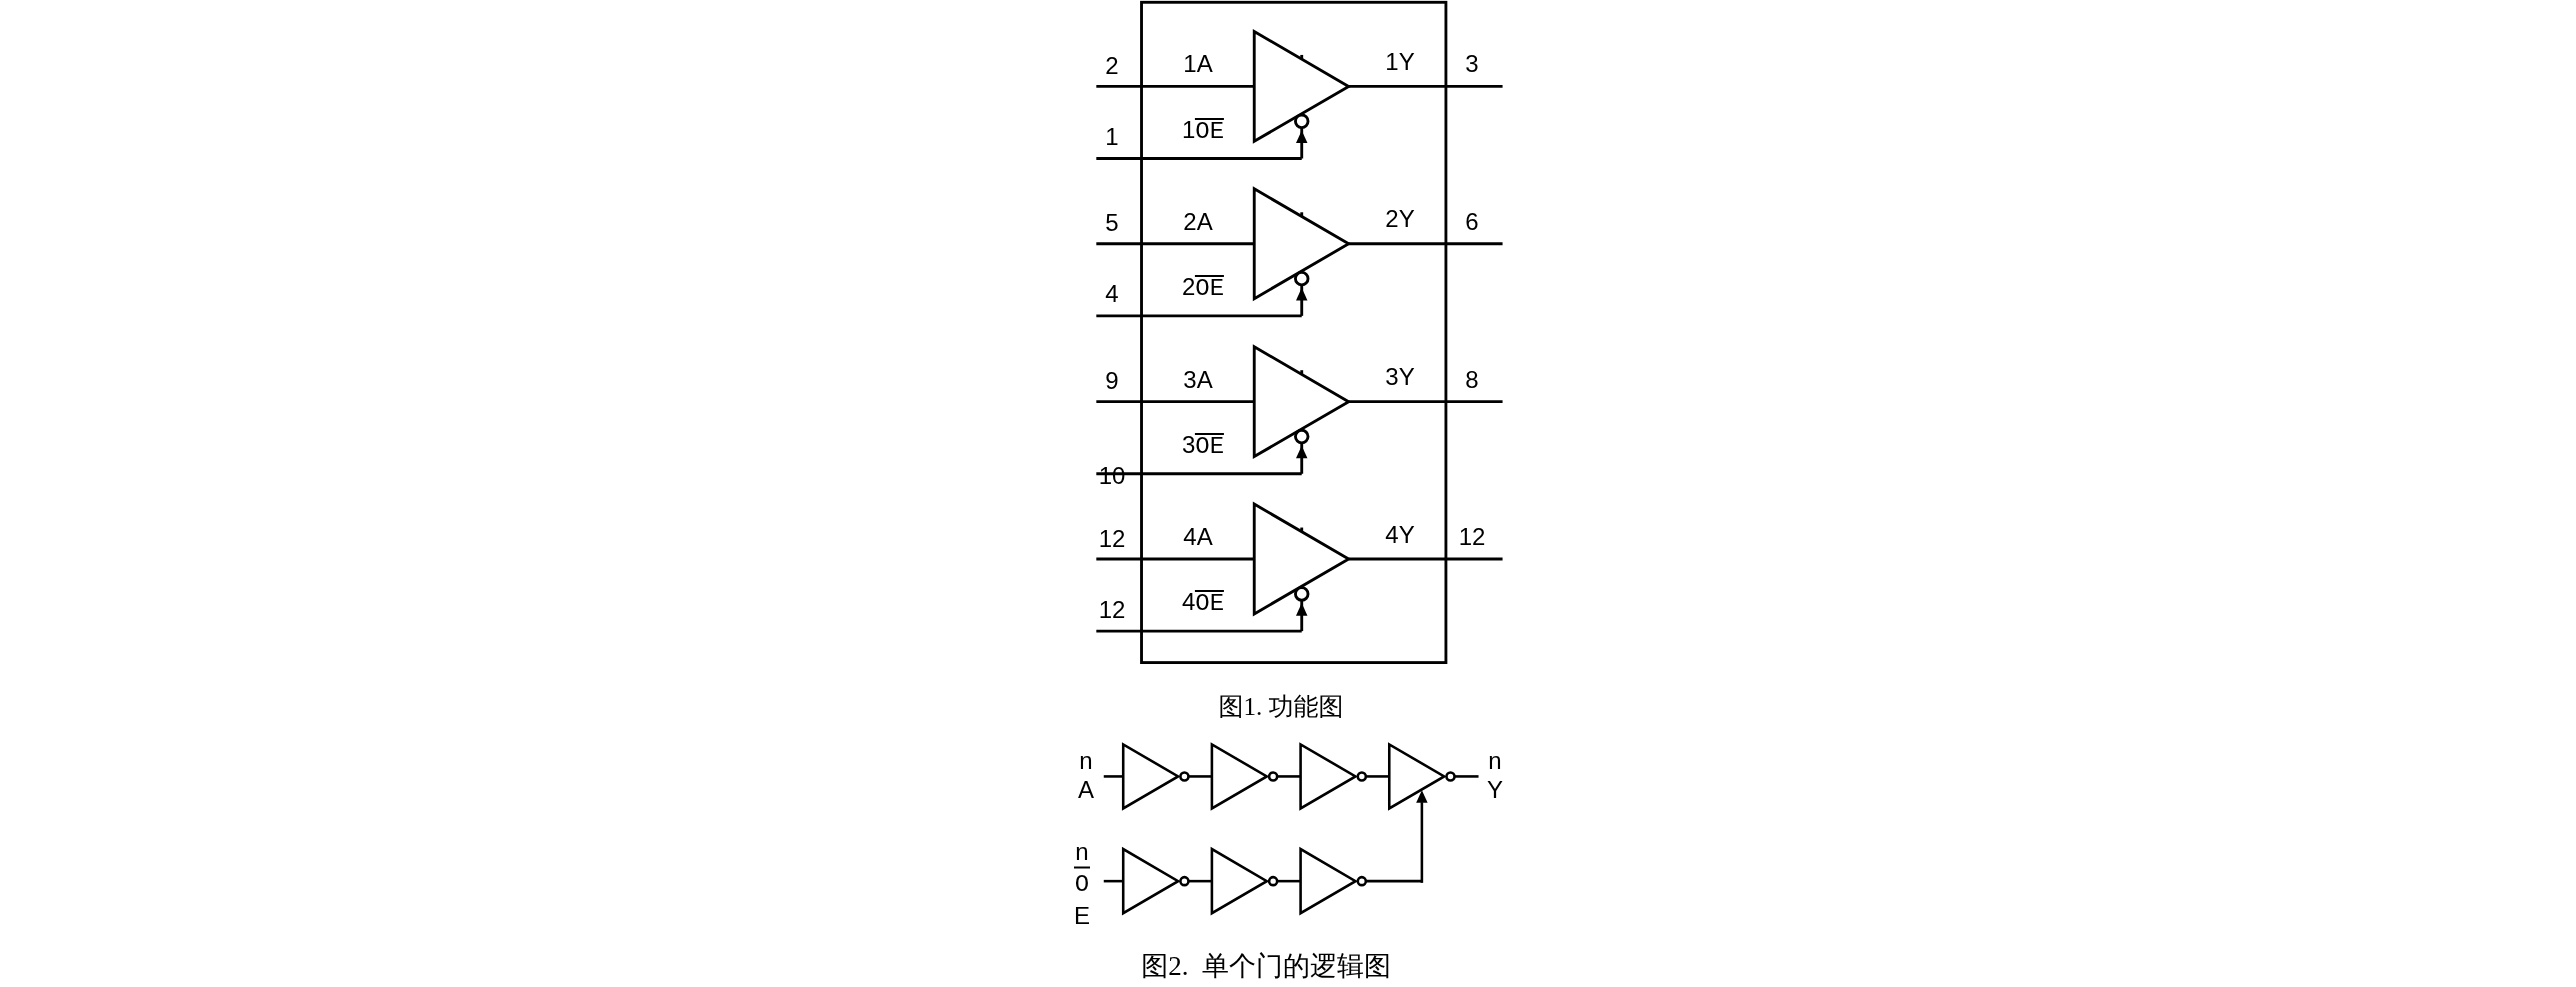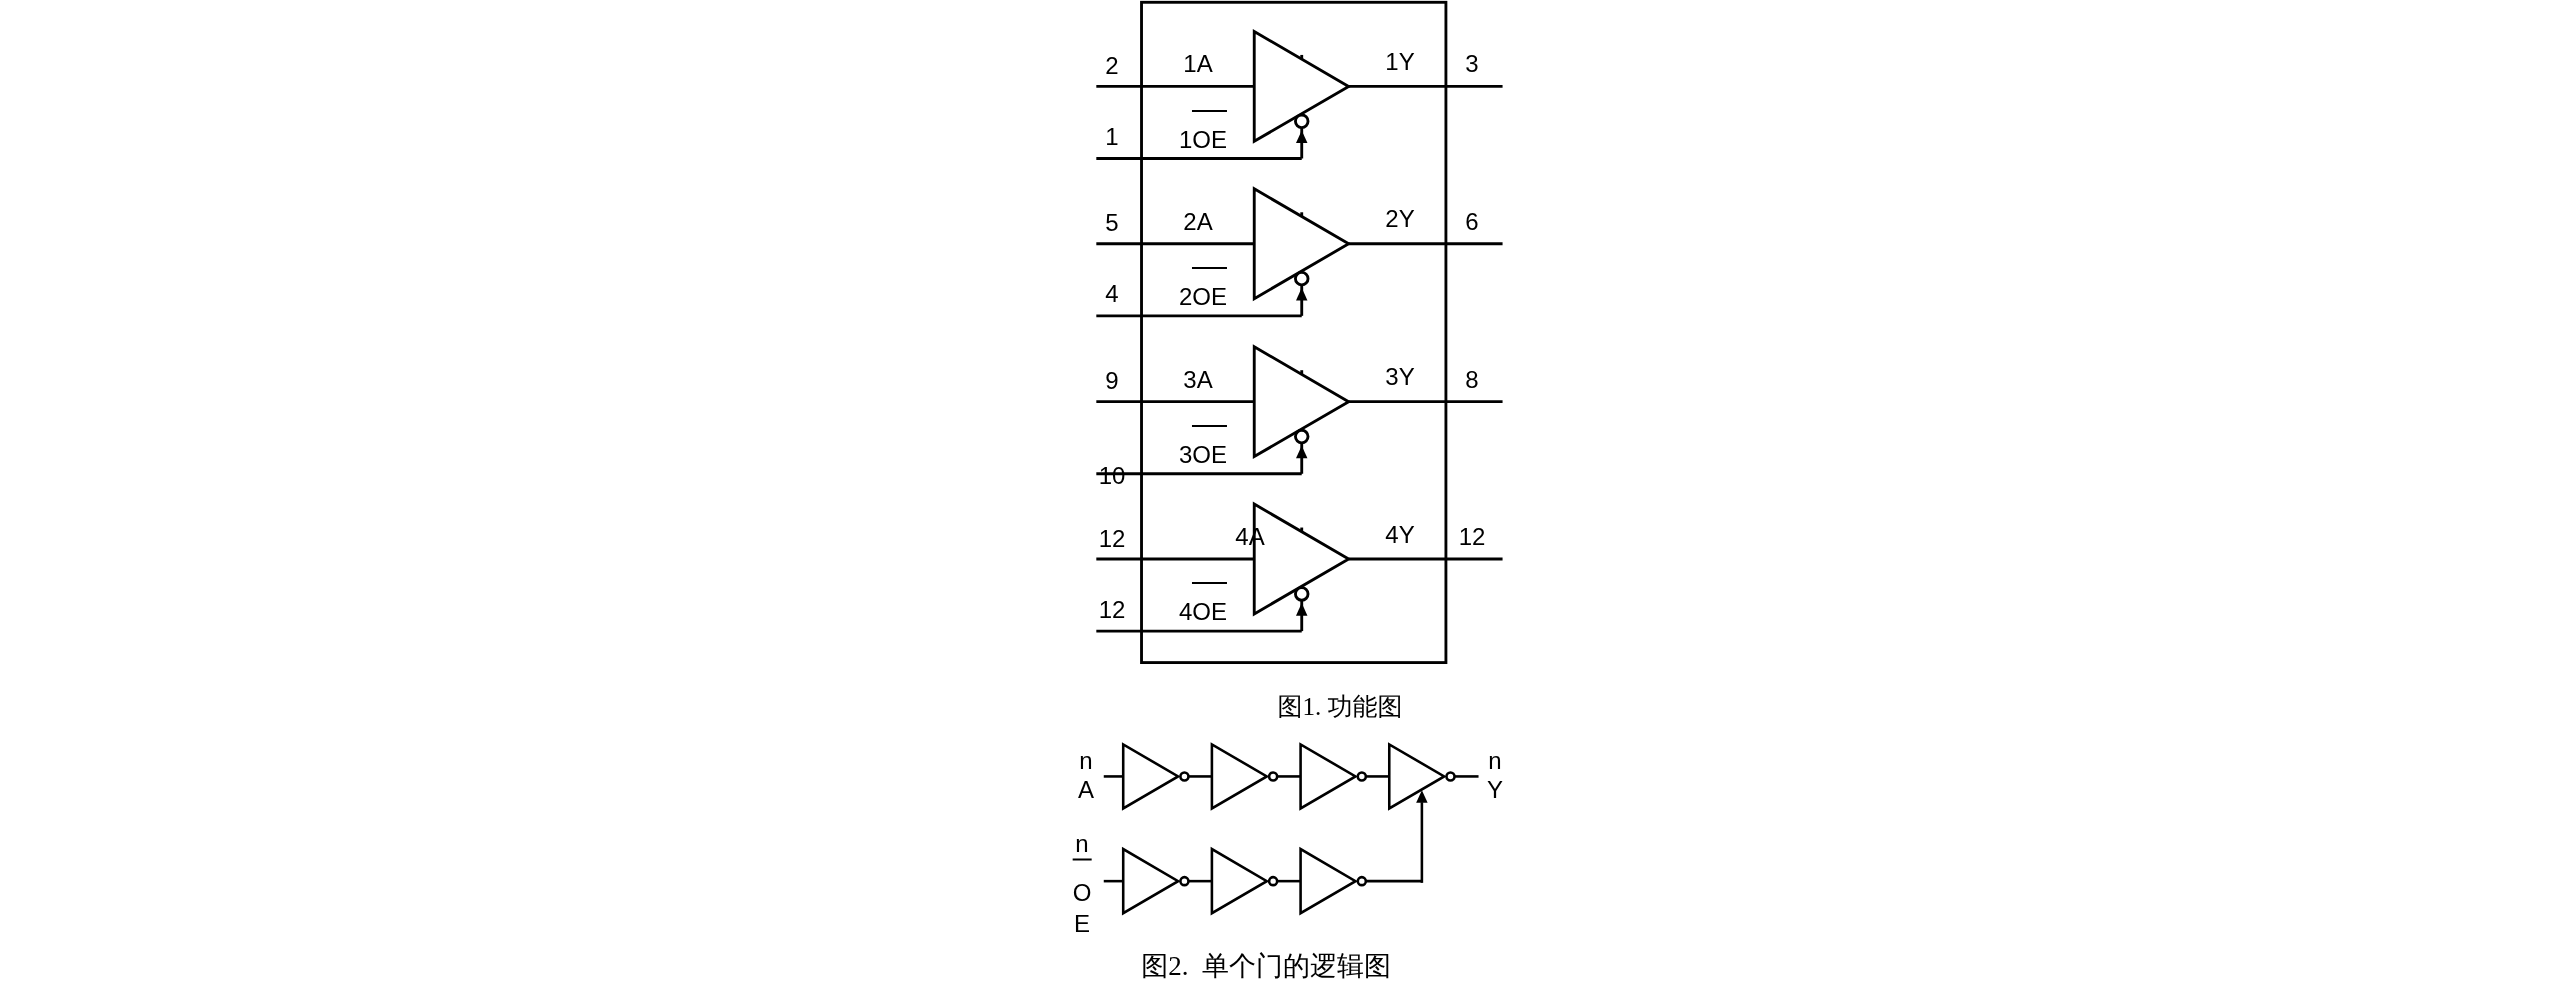--- a/index.html
+++ b/index.html
@@ -6,21 +6,21 @@
   #canvas{position:relative;width:2576px;height:987px;background:#ffffff;overflow:hidden;
           font-family:"Liberation Sans",sans-serif;color:#000;}
   svg.art{position:absolute;left:0;top:0;}
   svg .wire{stroke:#000;stroke-width:5;fill:none;}
   svg .wire2{stroke:#000;stroke-width:4.5;fill:none;}
   svg .node{stroke:#000;stroke-width:5;fill:#fff;}
   svg .node2{stroke:#000;stroke-width:4.5;fill:#fff;}
   svg .solid{fill:#000;stroke:none;}
   .lbl{position:absolute;transform:translate(-50%,-50%);font-size:24px;line-height:1;
        white-space:nowrap;color:#000;}
-  .ov{display:inline-block;border-top:2.3px solid #000;padding-top:16px;line-height:1;}
+  .ov{display:inline-block;border-top:2.3px solid #000;padding-top:0;line-height:1;font-family:Liberation Mono, monospace;}
   .stack{text-align:center;}
   .stack span{display:block;line-height:29px;}
   .stack3 span{display:block;line-height:31px;}
   .caption{position:absolute;transform:translate(-50%,-50%);
            font-family:"Liberation Serif","DejaVu Serif",serif;white-space:pre;color:#000;}
   .cap1{font-size:25px;}
   .cap2{font-size:27px;}
 </style>
 </head>
 <body>
@@ -88,27 +88,27 @@
   <div class="lbl" style="left:1472px;top:222px;">6</div>
 
   <div class="lbl" style="left:1112px;top:381px;">9</div>
   <div class="lbl" style="left:1198px;top:380px;">3A</div>
   <div class="lbl" style="left:1112px;top:476px;">10</div>
   <div class="lbl" style="left:1203px;top:446px;"><span>3</span><span class="ov">OE</span></div>
   <div class="lbl" style="left:1400px;top:377px;">3Y</div>
   <div class="lbl" style="left:1472px;top:380px;">8</div>
 
   <div class="lbl" style="left:1112px;top:539px;">12</div>
-  <div class="lbl" style="left:1250px;top:537px;">4A</div>
+  <div class="lbl" style="left:1198px;top:537px;">4A</div>
   <div class="lbl" style="left:1112px;top:610px;">12</div>
   <div class="lbl" style="left:1203px;top:603px;"><span>4</span><span class="ov">OE</span></div>
   <div class="lbl" style="left:1400px;top:535px;">4Y</div>
   <div class="lbl" style="left:1472px;top:537px;">12</div>
 
-  <div class="caption cap1" style="left:1340px;top:706px;">图1. 功能图</div>
+  <div class="caption cap1" style="left:1281px;top:706px;">图1. 功能图</div>
 
   <div class="lbl stack" style="left:1086px;top:775px;">
     <span>n</span>
     <span>A</span>
   </div>
   <div class="lbl stack" style="left:1495px;top:775px;">
     <span>n</span>
     <span>Y</span>
   </div>
   <div class="lbl stack stack3" style="left:1082px;top:883px;">

